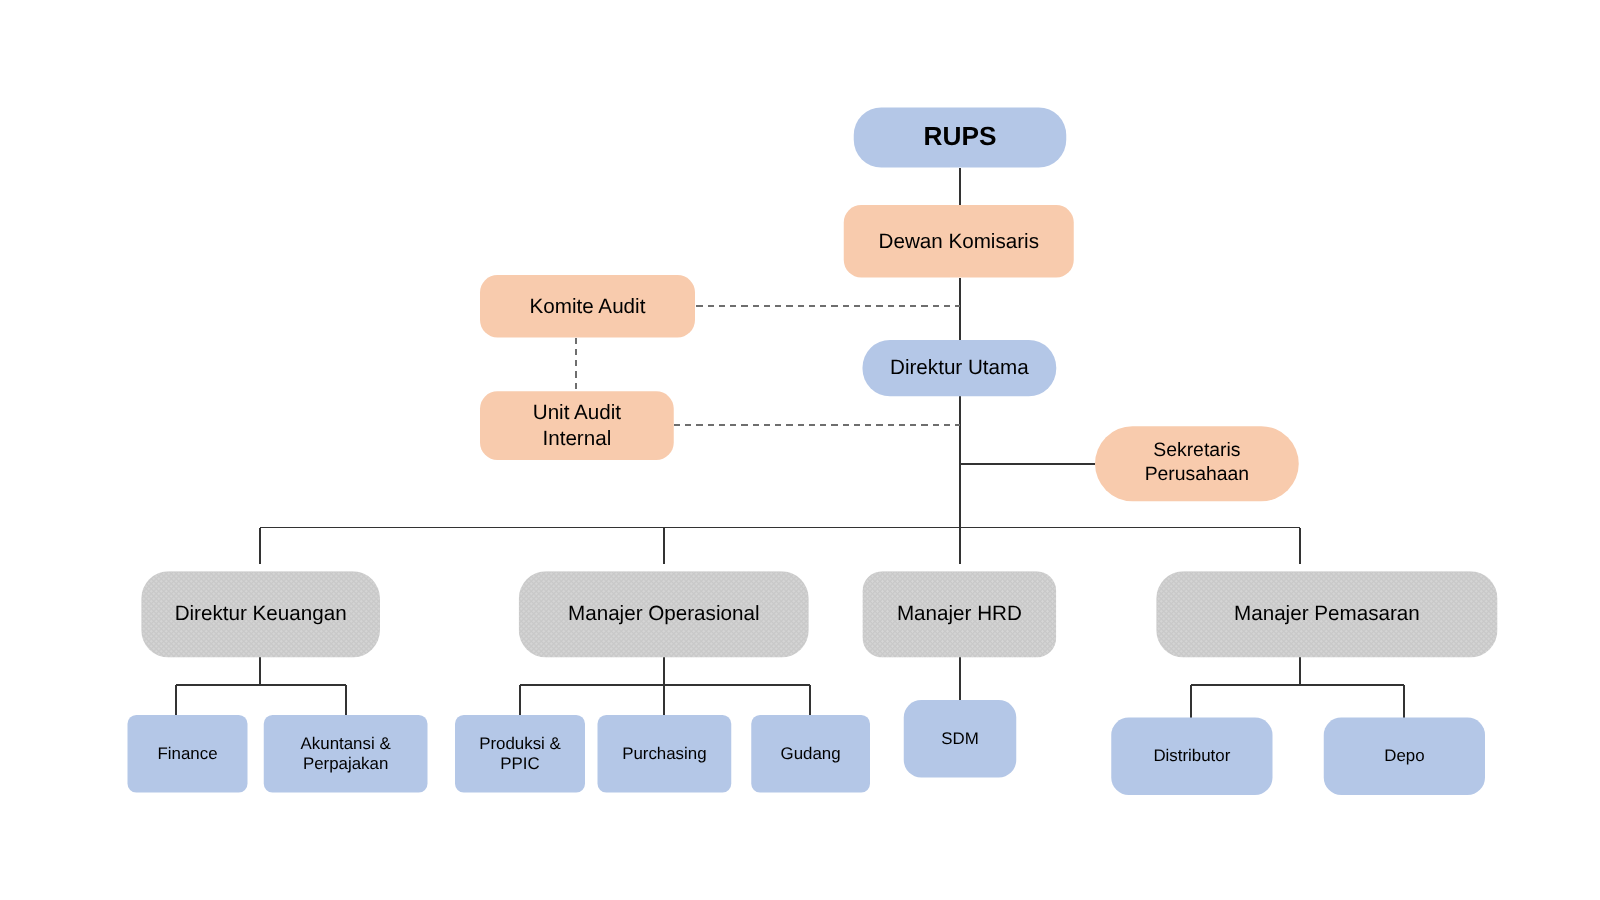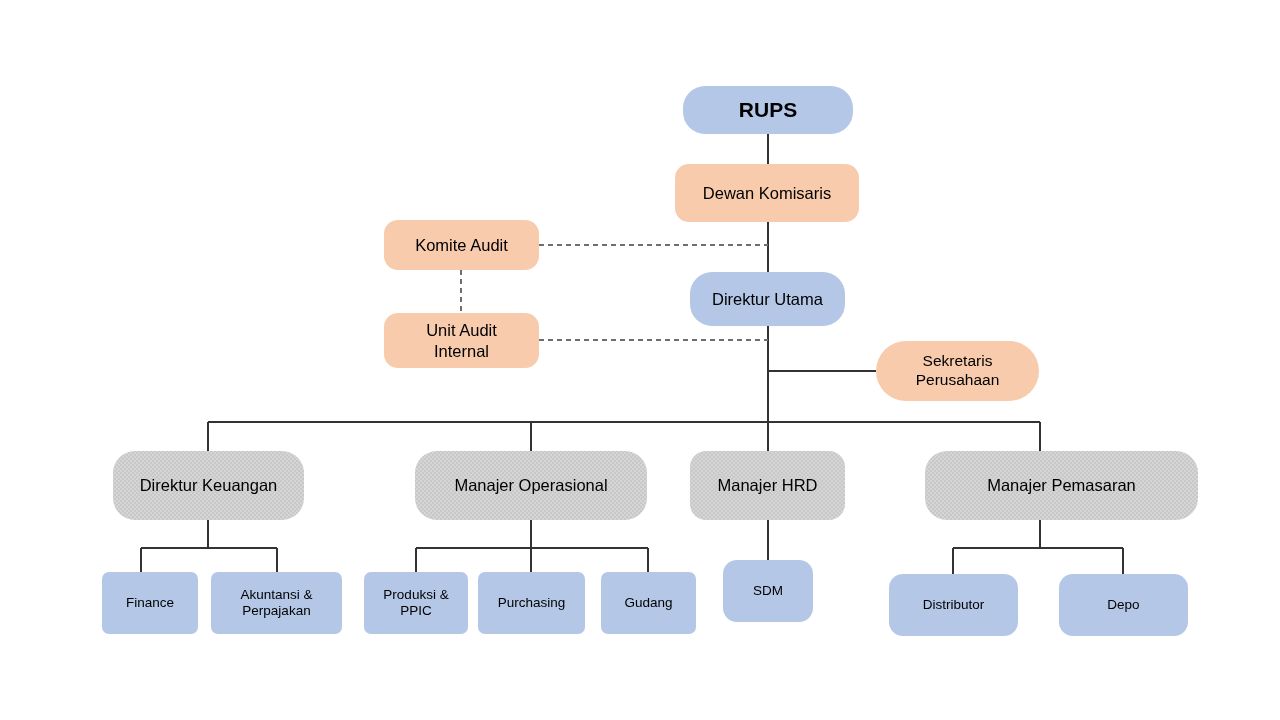--- a/index.html
+++ b/index.html
@@ -49,20 +49,21 @@
   
   .fill-blue   { background: #b4c7e7; }
   .fill-orange { background: #f8cbad; }
   .fill-gray {
     background: #c8c8c8;
     background-image:
       radial-gradient(#d5d5d5 0.9px, transparent 1px),
       radial-gradient(#d5d5d5 0.9px, transparent 1px);
     background-size: 4px 4px, 4px 4px;
     background-position: 0 0, 2px 2px;
+    margin-top: 6px;
   }
   .r-pill  { border-radius: 22px; }
   .r-round { border-radius: 14px; }
   .r-soft  { border-radius: 7px; }
   .fs-title { font-size: 21px; font-weight: bold; }
   .fs-lg    { font-size: 16.5px; }
   .fs-md    { font-size: 15.5px; border-radius: 30px; }
   .fs-sm    { font-size: 13.5px; }
 </style>
 </head>
@@ -114,30 +115,30 @@
   </svg>
 
   <div class="node fill-blue r-pill fs-title" style="left:683px; top:86px; width:170px; height:48px;">
     <span class="node-label">RUPS</span>
   </div>
 
   <div class="node fill-orange r-round fs-lg" style="left:675px; top:164px; width:184px; height:58px;">
     <span class="node-label">Dewan Komisaris</span>
   </div>
 
-  <div class="node fill-orange r-round fs-lg" style="left:384px; top:220px; width:155px; height:50px;justify-content:center;">
+  <div class="node fill-orange r-round fs-lg" style="left:384px; top:220px; width:172px; height:50px;justify-content:center;">
     <span class="node-label">Komite Audit</span>
   </div>
 
   <div class="node fill-orange r-round fs-lg" style="left:384px; top:313px; width:155px; height:55px;">
     <span class="node-label">Unit Audit
 Internal</span>
   </div>
 
-  <div class="node fill-blue r-pill fs-lg" style="left:690px; top:272px; width:155px; height:54px;">
+  <div class="node fill-blue r-pill fs-lg" style="left:690px; top:272px; width:155px; height:45px;">
     <span class="node-label">Direktur Utama</span>
   </div>
 
   <div class="node fill-orange r-soft fs-md" style="left:876px; top:341px; width:163px; height:60px;">
     <span class="node-label">Sekretaris
 Perusahaan</span>
   </div>
 
   <div class="node fill-gray r-pill fs-lg" style="left:113px; top:451px; width:191px; height:69px;">
     <span class="node-label">Direktur Keuangan</span>

